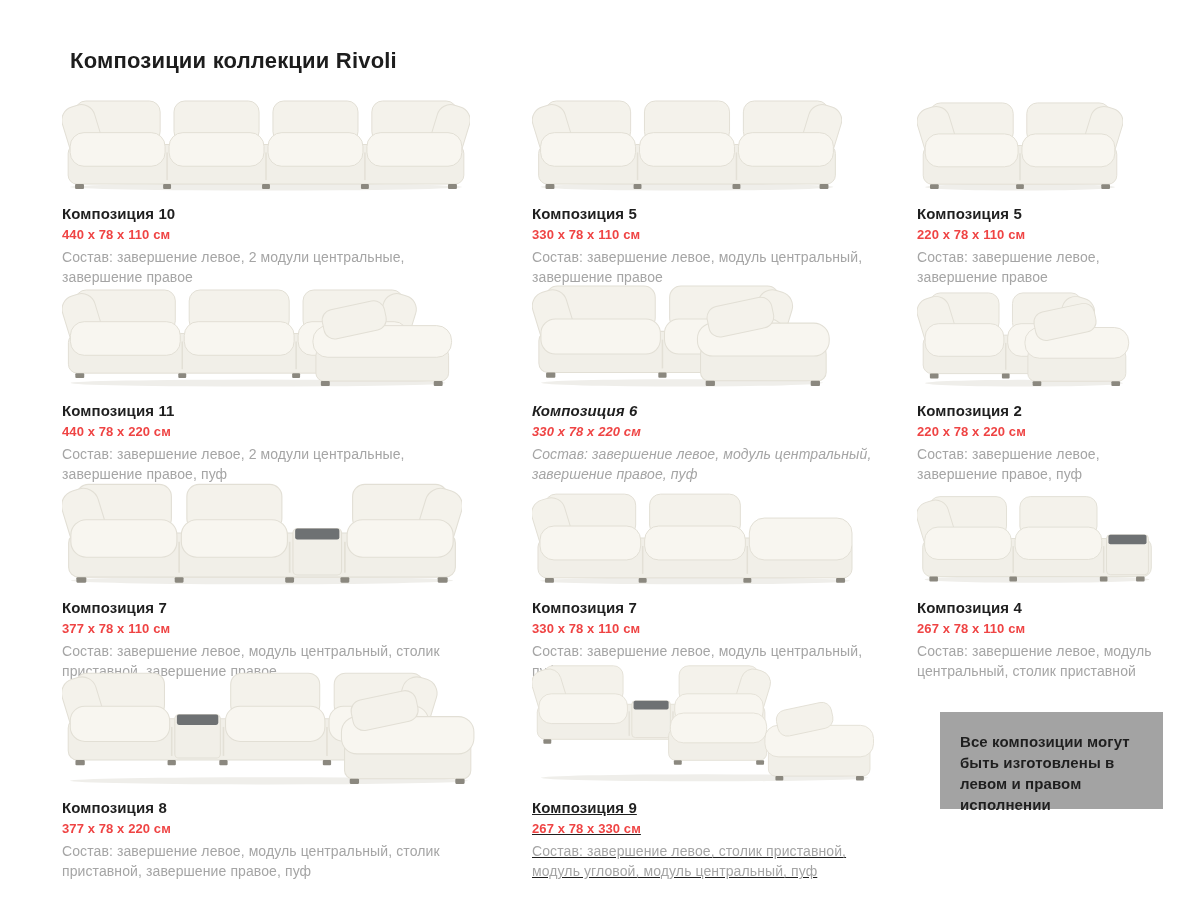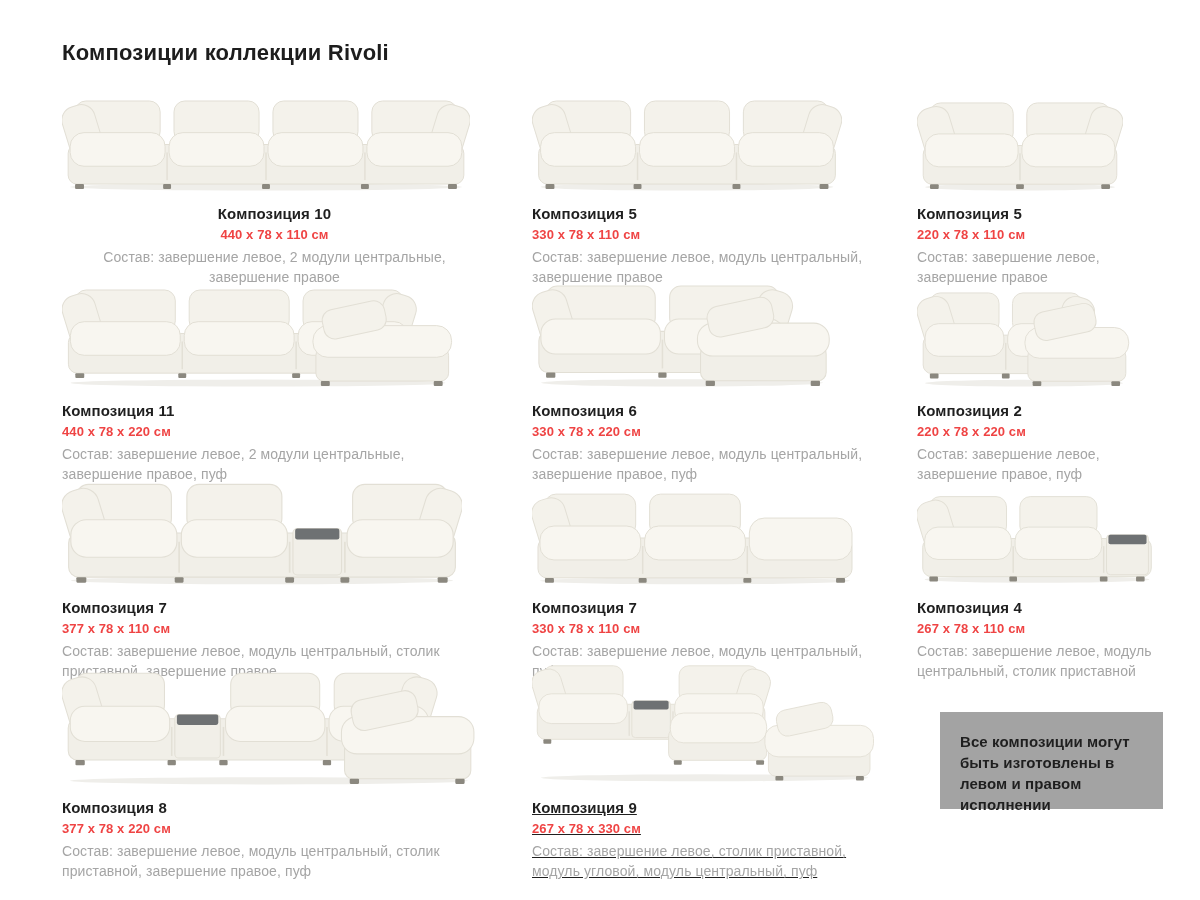--- a/index.html
+++ b/index.html
@@ -3,21 +3,21 @@
 <meta charset="utf-8">
 <style>
   html,body{margin:0;padding:0;}
   body{
     width:1200px;height:900px;position:relative;overflow:hidden;
     background:#ffffff;
     font-family:"Liberation Sans","DejaVu Sans",sans-serif;
     color:#1f1f1f;
   }
   .page-title{
-    position:absolute;left:62px;top:40px;margin:0;
+    position:absolute;left:62px;top:40px;margin:8px;
     font-size:22px;font-weight:700;letter-spacing:.2px;color:#1d1d1d;
   }
   .card{position:absolute;}
   .card .img{
     display:flex;align-items:flex-end;justify-content:flex-start;
     box-sizing:border-box;padding-bottom:12px;overflow:visible;
   }
   .cname{
     margin:0;font-size:15px;font-weight:700;line-height:1.5;color:#1f1f1f;letter-spacing:.1px;
   }
@@ -35,21 +35,21 @@
     margin:0;font-size:15px;font-weight:600;line-height:1.4;color:#1f1f1f;letter-spacing:.1px;
   }
   svg{display:block;}
 </style>
 </head>
 <body>
 
 <h1 class="page-title">Композиции коллекции Rivoli</h1>
 
 <div id="board">
-    <article class="card" style="left: 62px; top: 95px; width: 425px; text-align: center;">
+    <article class="card" style="left: 62px; top: 95px; width: 425px;">
     <div class="img" style="height: 108px;">
         <svg viewBox="0 0 412 93" width="408" height="92" xmlns="http://www.w3.org/2000/svg">
           <ellipse cx="206" cy="89" rx="198" ry="3.5" fill="#efeeea"></ellipse>
           <rect x="6" y="46" width="400" height="40" rx="9" fill="#f1efe8" stroke="#e2dfd5"></rect>
           <rect x="13" y="2" width="86" height="42" rx="11" fill="#f4f2eb" stroke="#e2dfd5"></rect>
           <rect x="113" y="2" width="86" height="42" rx="11" fill="#f4f2eb" stroke="#e2dfd5"></rect>
           <rect x="213" y="2" width="86" height="42" rx="11" fill="#f4f2eb" stroke="#e2dfd5"></rect>
           <rect x="313" y="2" width="86" height="42" rx="11" fill="#f4f2eb" stroke="#e2dfd5"></rect>
           <g transform="rotate(-17 20 32)">
             <rect x="3" y="6" width="34" height="52" rx="14" fill="#f4f2eb" stroke="#e2dfd5"></rect>
@@ -158,21 +158,21 @@
             <rect x="263" y="18" width="64" height="30" rx="11" fill="#f4f2eb" stroke="#e2dfd5"></rect>
           </g>
           <rect x="261" y="94" width="9" height="5" rx="1" fill="#8b887f"></rect>
           <rect x="375" y="94" width="9" height="5" rx="1" fill="#8b887f"></rect>
         </svg>
       </div>
     <h3 class="cname">Композиция 11</h3>
     <div class="cdims">440 x 78 x 220 см</div>
     <p class="cdesc">Состав: завершение левое, 2 модули центральные, завершение правое, пуф</p>
   </article>
-    <article class="card" style="left: 532px; top: 292px; width: 352px;">
+    <article class="card" style="left: 532px; top: 292px; width: 352px; font-style: italic;">
     <div class="img" style="height: 108px;">
         <svg viewBox="0 0 290 101" width="300" height="104" xmlns="http://www.w3.org/2000/svg">
           <ellipse cx="145" cy="96" rx="137" ry="3.5" fill="#efeeea"></ellipse>
           <rect x="6" y="46" width="240" height="40" rx="9" fill="#f1efe8" stroke="#e2dfd5"></rect>
           <rect x="13" y="2" width="106" height="42" rx="11" fill="#f4f2eb" stroke="#e2dfd5"></rect>
           <rect x="133" y="2" width="106" height="42" rx="11" fill="#f4f2eb" stroke="#e2dfd5"></rect>
           <g transform="rotate(-17 20 32)">
             <rect x="3" y="6" width="34" height="52" rx="14" fill="#f4f2eb" stroke="#e2dfd5"></rect>
           </g>
           <g transform="rotate(17 232 32)">

